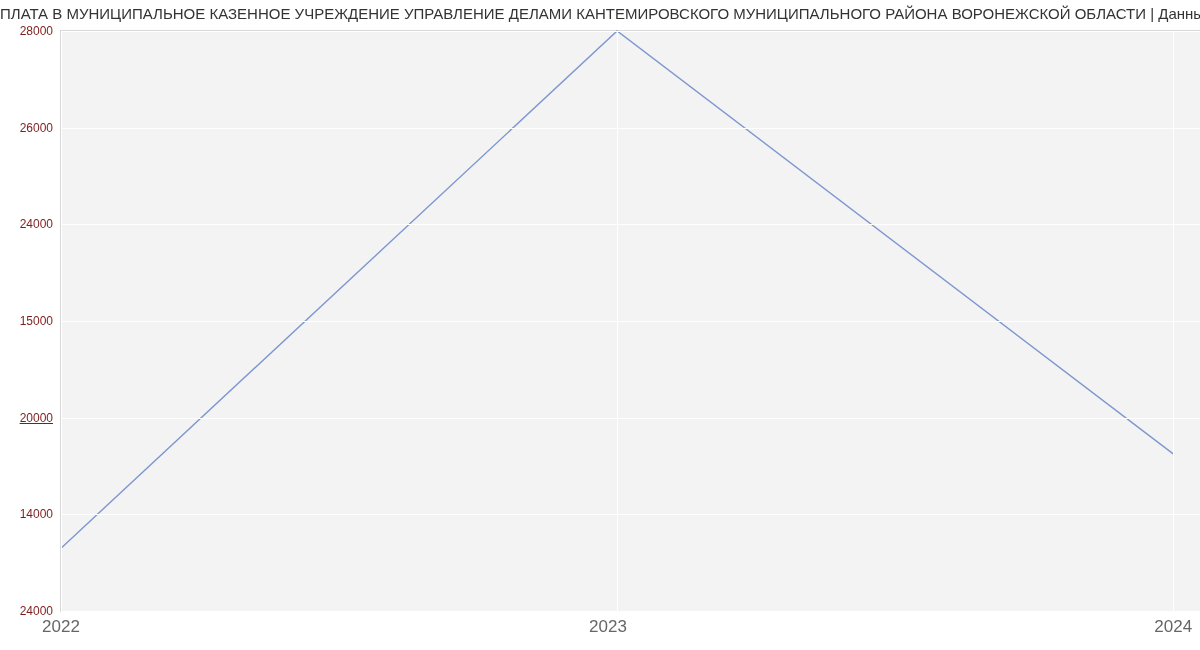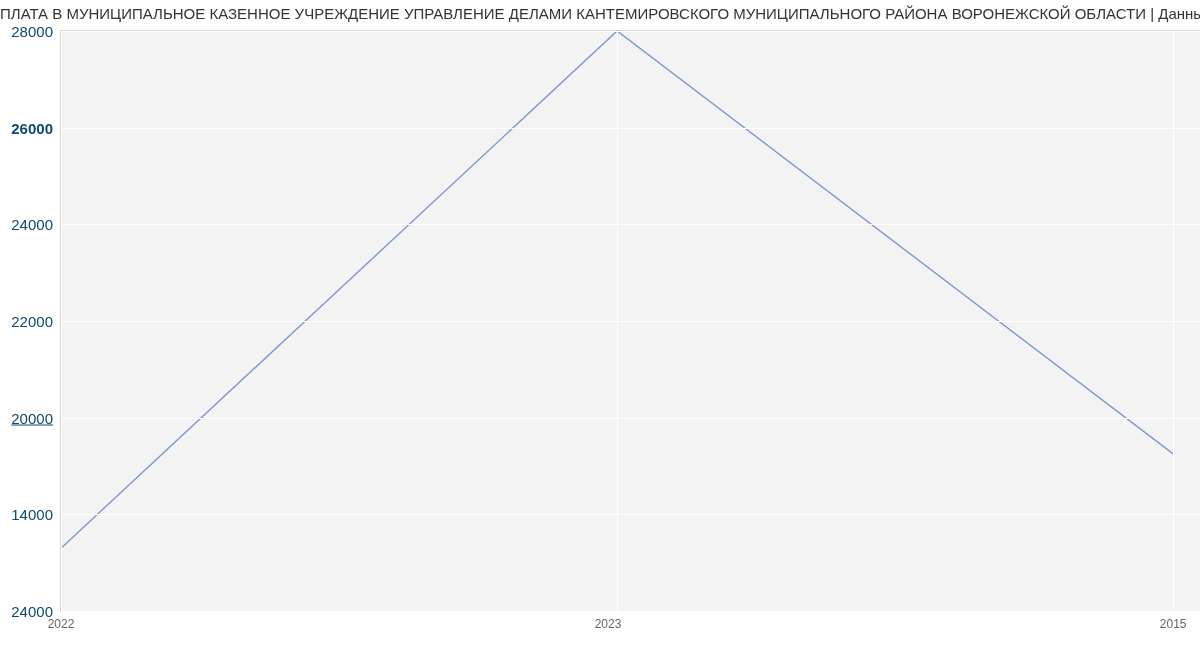--- a/index.html
+++ b/index.html
@@ -44,31 +44,31 @@
     top: 0;
     height: 100%;
     width: 0;
     border-left: 1px solid #ffffff;
   }
   .y-tick-label {
     position: absolute;
     right: 100%;
     margin-right: 8px;
     transform: translateY(-50%);
-    font-size: 15px;
-    color: #0c4a6e;
+    font-size: 12px;
+    color: #7f1d1d;
     white-space: nowrap;
     margin-left: 37px;
   }
   .x-tick-label {
     position: absolute;
     top: 100%;
     margin-top: 6px;
     transform: translateX(-50%);
-    font-size: 12px;
+    font-size: 17px;
     color: #666666;
     white-space: nowrap;
   }
   svg.line-layer {
     position: absolute;
     left: 0;
     top: 0;
     width: 100%;
     height: 100%;
     overflow: visible;
@@ -88,27 +88,27 @@
     <svg class="line-layer" id="svg" viewBox="0 0 1140 580" preserveAspectRatio="none">
       <path id="series" class="series-path" d="M0,517.1666666666666 L556.0975609756221,0 L1112.1951219512441,422.9166666666667"></path>
     </svg>
   <div class="grid-line-h" style="top: 580px;"></div>
       <div class="y-tick-label" style="top: 580px;">24000</div>
       <div class="grid-line-h" style="top: 483.333px;"></div>
       <div class="y-tick-label" style="top: 483.333px;">14000</div>
       <div class="grid-line-h" style="top: 386.667px;"></div>
       <div class="y-tick-label" style="top: 386.667px; text-decoration: underline;">20000</div>
       <div class="grid-line-h" style="top: 290px;"></div>
-      <div class="y-tick-label" style="top: 290px;">22000</div>
+      <div class="y-tick-label" style="top: 290px;">15000</div>
       <div class="grid-line-h" style="top: 193.333px;"></div>
       <div class="y-tick-label" style="top: 193.333px;">24000</div>
       <div class="grid-line-h" style="top: 96.6667px;"></div>
-      <div class="y-tick-label" style="top: 96.6667px; font-weight: bold;">26000</div>
+      <div class="y-tick-label" style="top: 96.6667px;">26000</div>
       <div class="grid-line-h" style="top: 0px;"></div>
       <div class="y-tick-label" style="top: 0px;">28000</div>
       <div class="grid-line-v" style="left: 0px;"></div>
       <div class="x-tick-label" style="left: 0px;">2022</div>
       <div class="grid-line-v" style="left: 556.098px;"></div>
       <div class="x-tick-label" style="left: 547px;">2023</div>
       <div class="grid-line-v" style="left: 1112.2px;"></div>
-      <div class="x-tick-label" style="left: 1112.2px;">2015</div>
+      <div class="x-tick-label" style="left: 1112.2px;">2024</div>
     </div>
 </div>
 
 </body></html>

